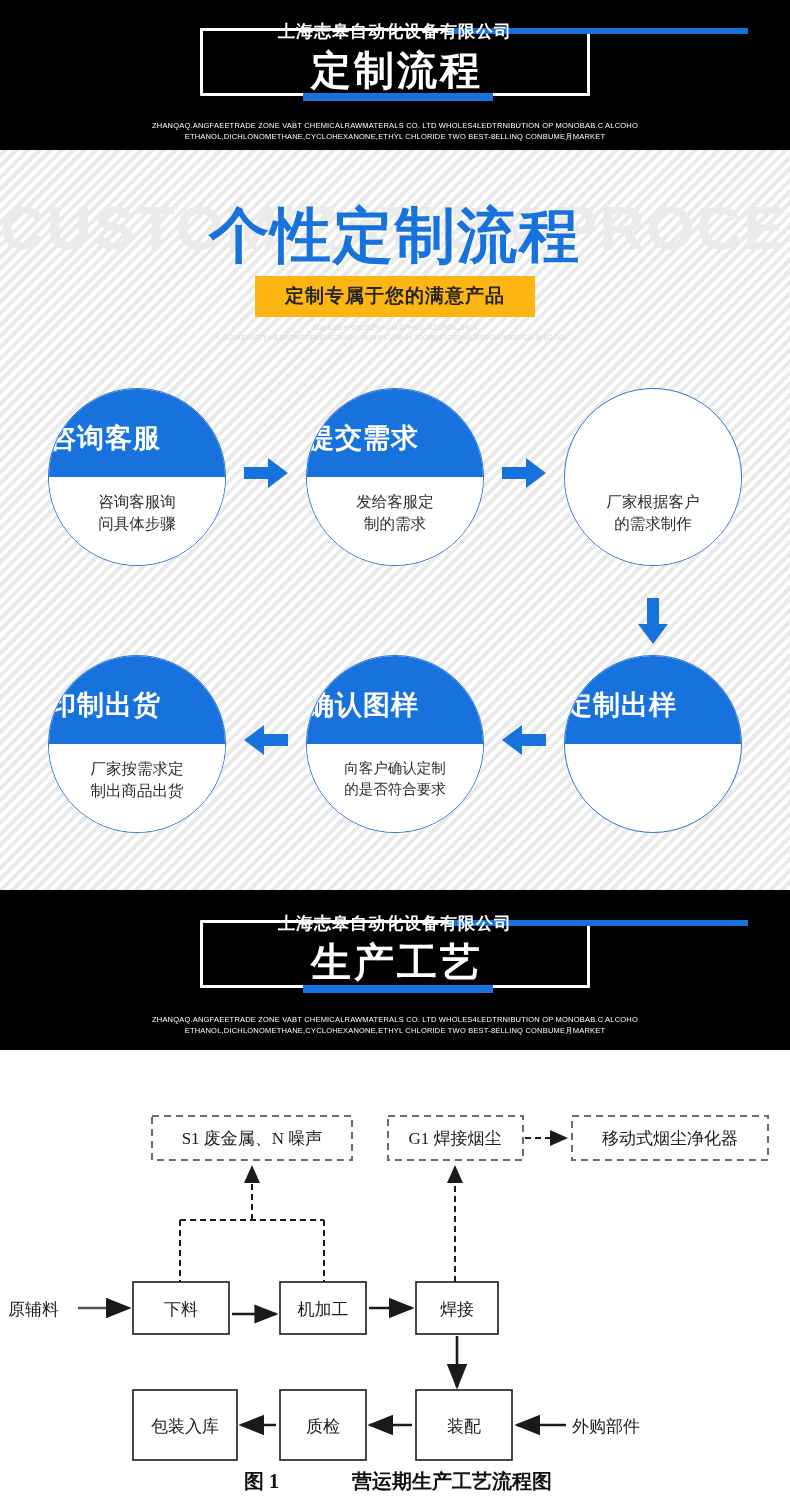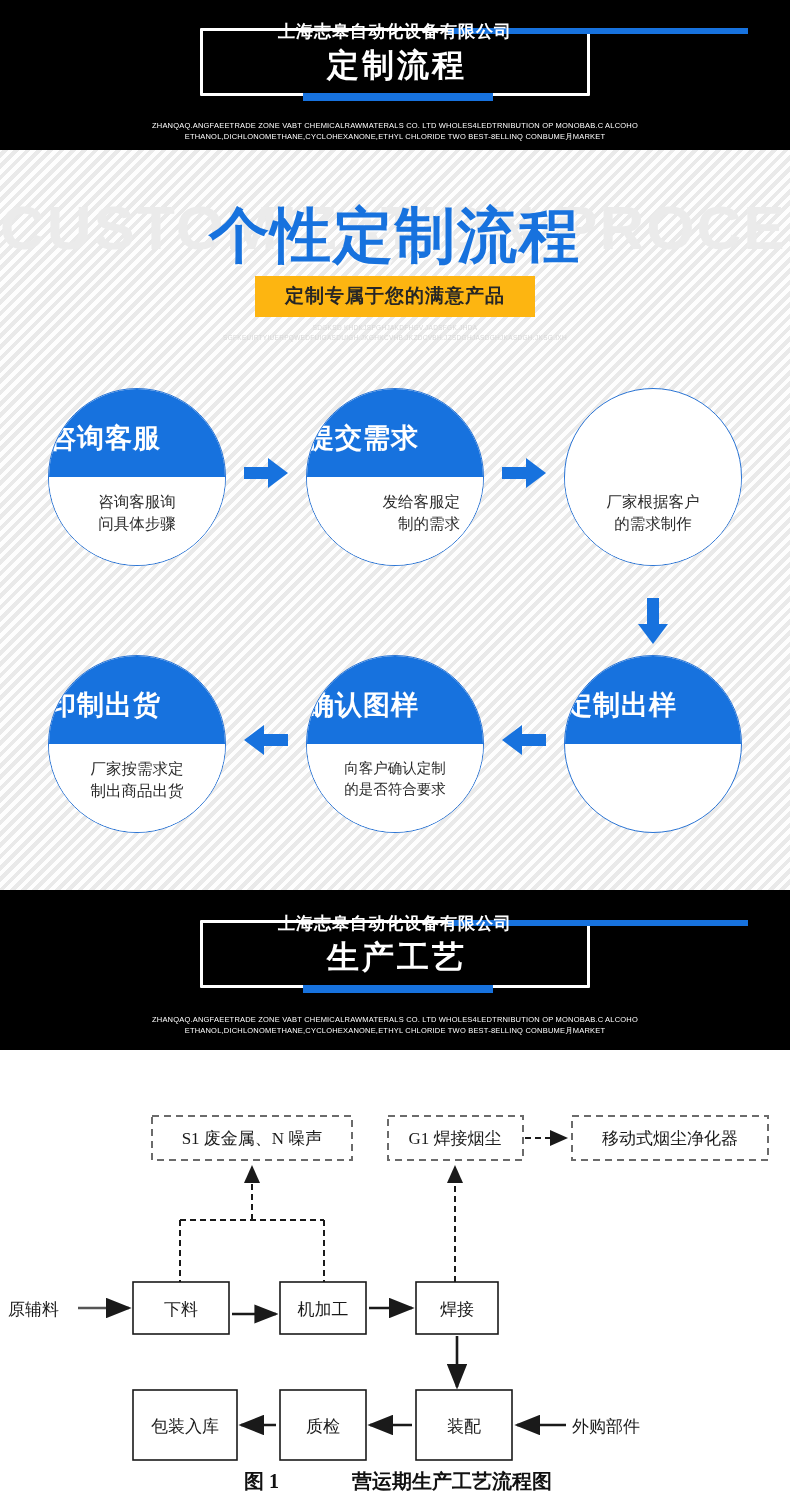--- a/index.html
+++ b/index.html
@@ -51,21 +51,21 @@
     text-align:center;
     font-size:17px;
     font-weight:bold;
     letter-spacing:1px;
     z-index:3;
   }
   .banner-title{
     position:absolute;
     left:4px; right:0; top:48px;
     text-align:center;
-    font-size:32px;
+    font-size:40px;
     font-weight:bold;
     letter-spacing:3px;
     line-height:1.1;
     z-index:3;
   }
   .banner-sub{
     position:absolute;
     left:0; right:0;
     text-align:center;
     font-size:7.5px;
@@ -252,21 +252,21 @@
     <svg viewBox="0 0 44 30">
         <polygon points="0,9 24,9 24,0 44,15 24,30 24,21 0,21" fill="#1772de"></polygon>
       </svg>
   </div>
 
   <div class="circle" style="left:306px; top:238px;">
     <div class="top">
         <span>提交需求</span>
       </div>
     <div class="bot">
-        <span style="white-space:pre-line;text-align:right;">发给客服定
+        <span style="white-space:pre-line;">发给客服定
 制的需求</span>
       </div>
   </div>
 
   <div class="arrow-r" style="left:502px; top:308px;">
     <svg viewBox="0 0 44 30">
         <polygon points="0,9 24,9 24,0 44,15 24,30 24,21 0,21" fill="#1772de"></polygon>
       </svg>
   </div>
 

